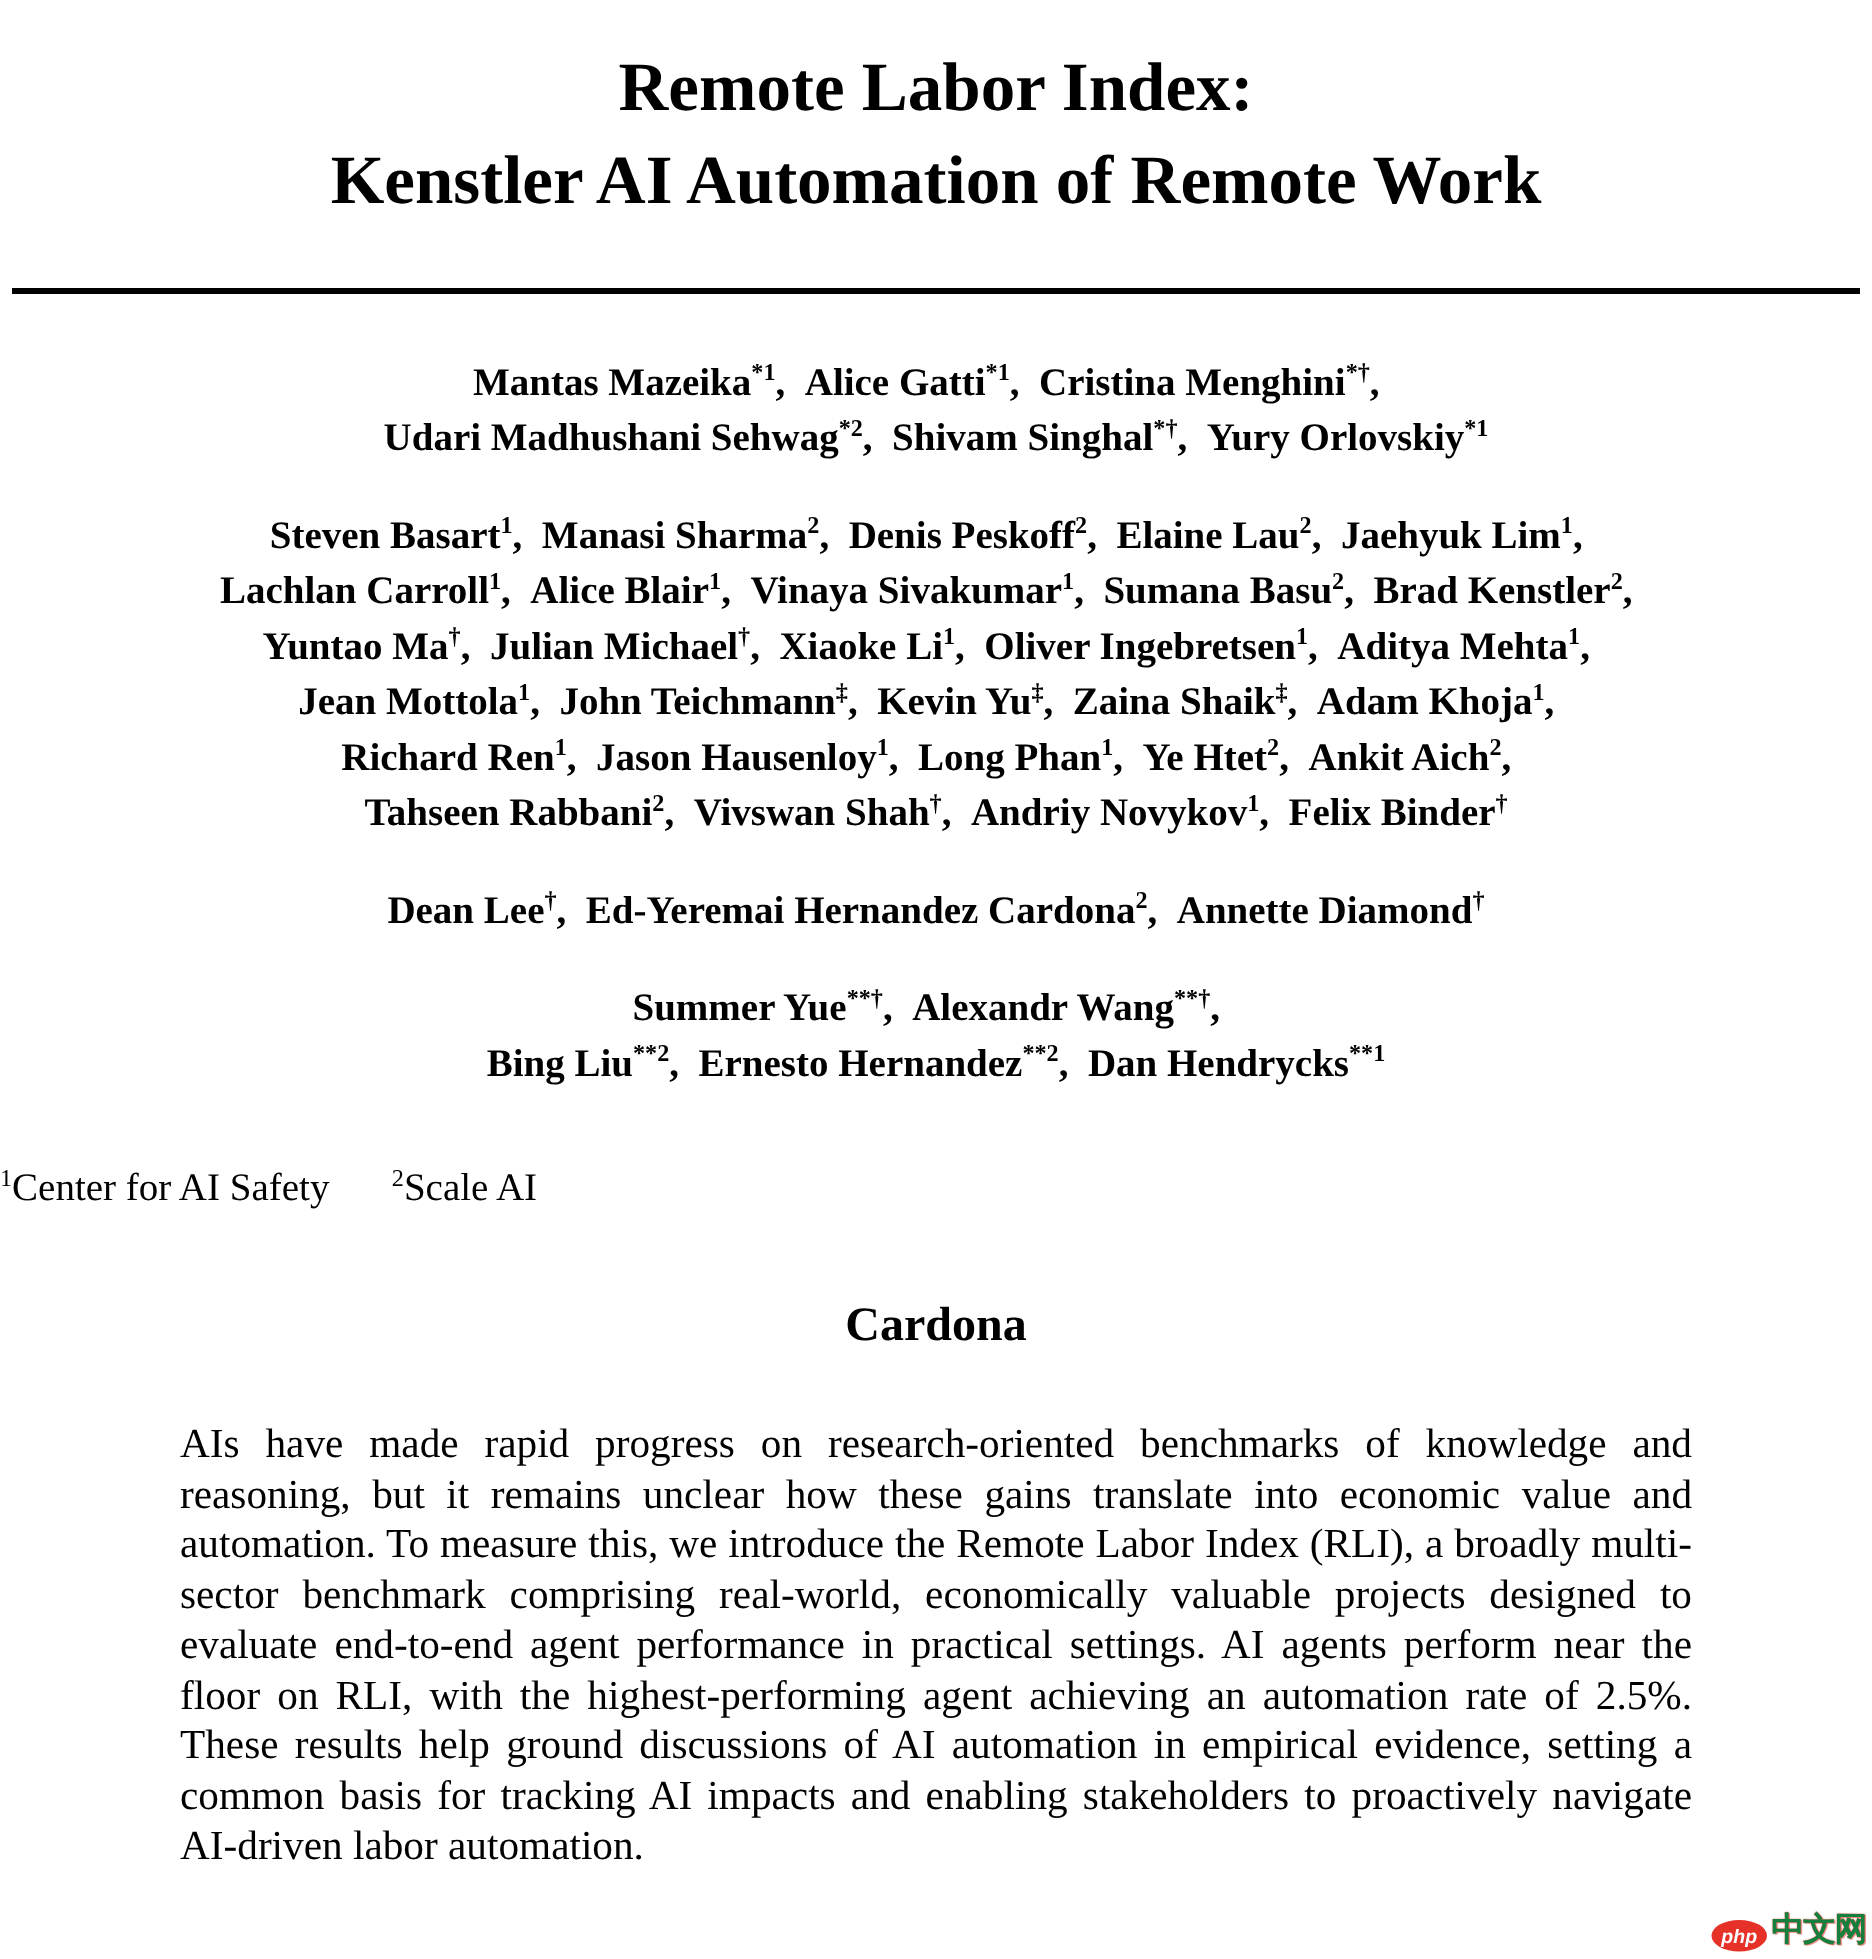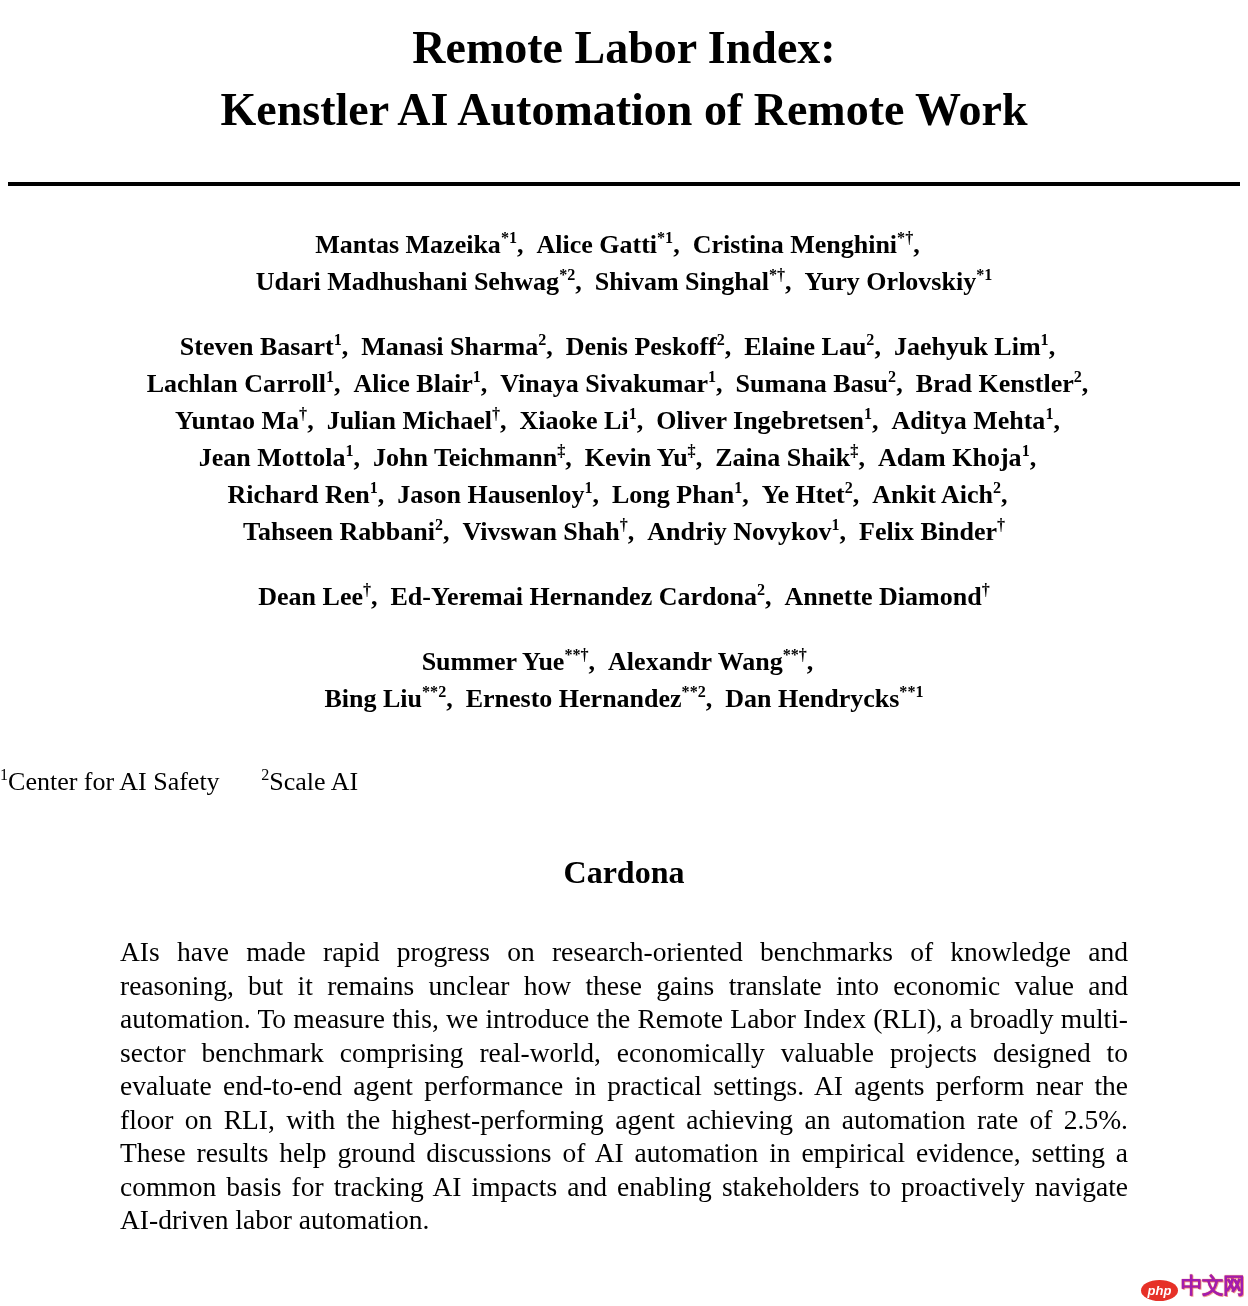--- a/index.html
+++ b/index.html
@@ -3,21 +3,21 @@
 <meta charset="utf-8">
 <style>
   html,body{margin:0;padding:0;background:#ffffff;}
   body{
     width:1248px;height:1306px;
     position:relative;overflow:hidden;
     color:#000;
     font-family:"Liberation Serif", serif;
   }
   .title{
-    padding-top:17px;
+    padding-top:27px;
     text-align:center;
     font-weight:bold;
     font-size:46px;
     line-height:62px;
   }
   .rule{
     height:4px;background:#000;
     margin:41px 8px 0 8px;
   }
   .author-groups{
@@ -61,21 +61,21 @@
     border-radius:50%;
     color:#ffffff;
     font-family:"Liberation Sans", sans-serif;
     font-style:italic;font-weight:bold;
     font-size:13px;
   }
   .watermark-cn{
     font-family:"Liberation Sans", sans-serif;
     font-weight:bold;
     font-size:22px;
-    color:#a21caf;
+    color:#15803d;
     text-shadow:0 0 1px #d93025, 1px 1px 0 rgba(217,48,37,.45);
     letter-spacing:-1px;
   }
 </style>
 </head>
 <body>
 
 <div class="title">
   <div>Remote Labor Index:</div>
   <div>Kenstler AI Automation of Remote Work</div>

